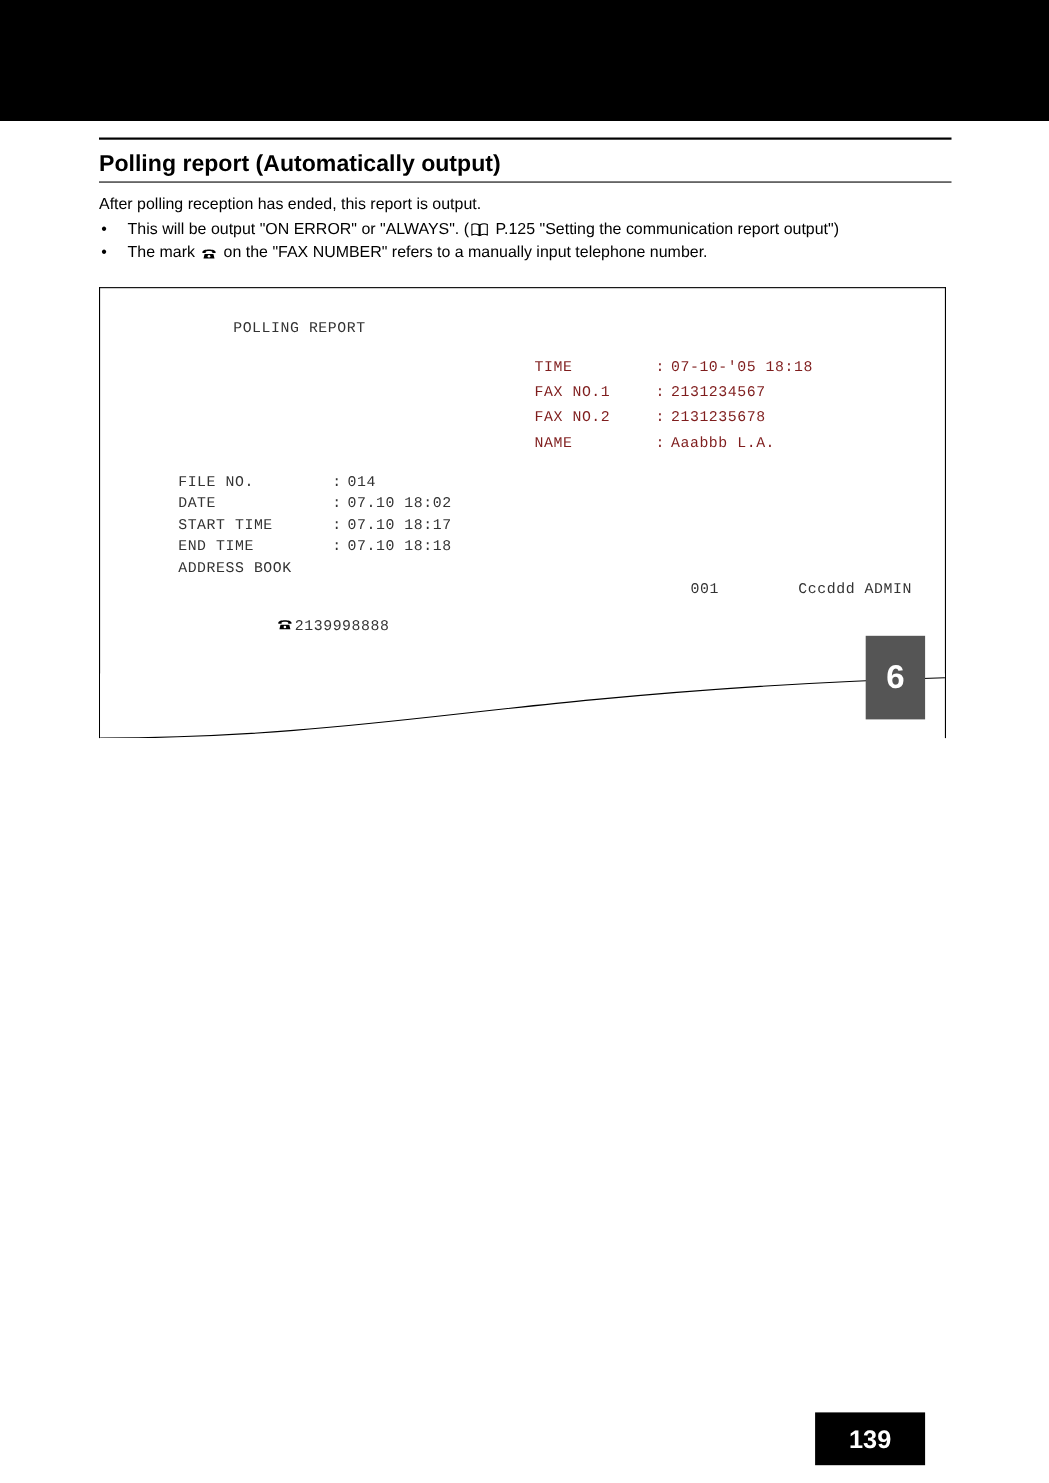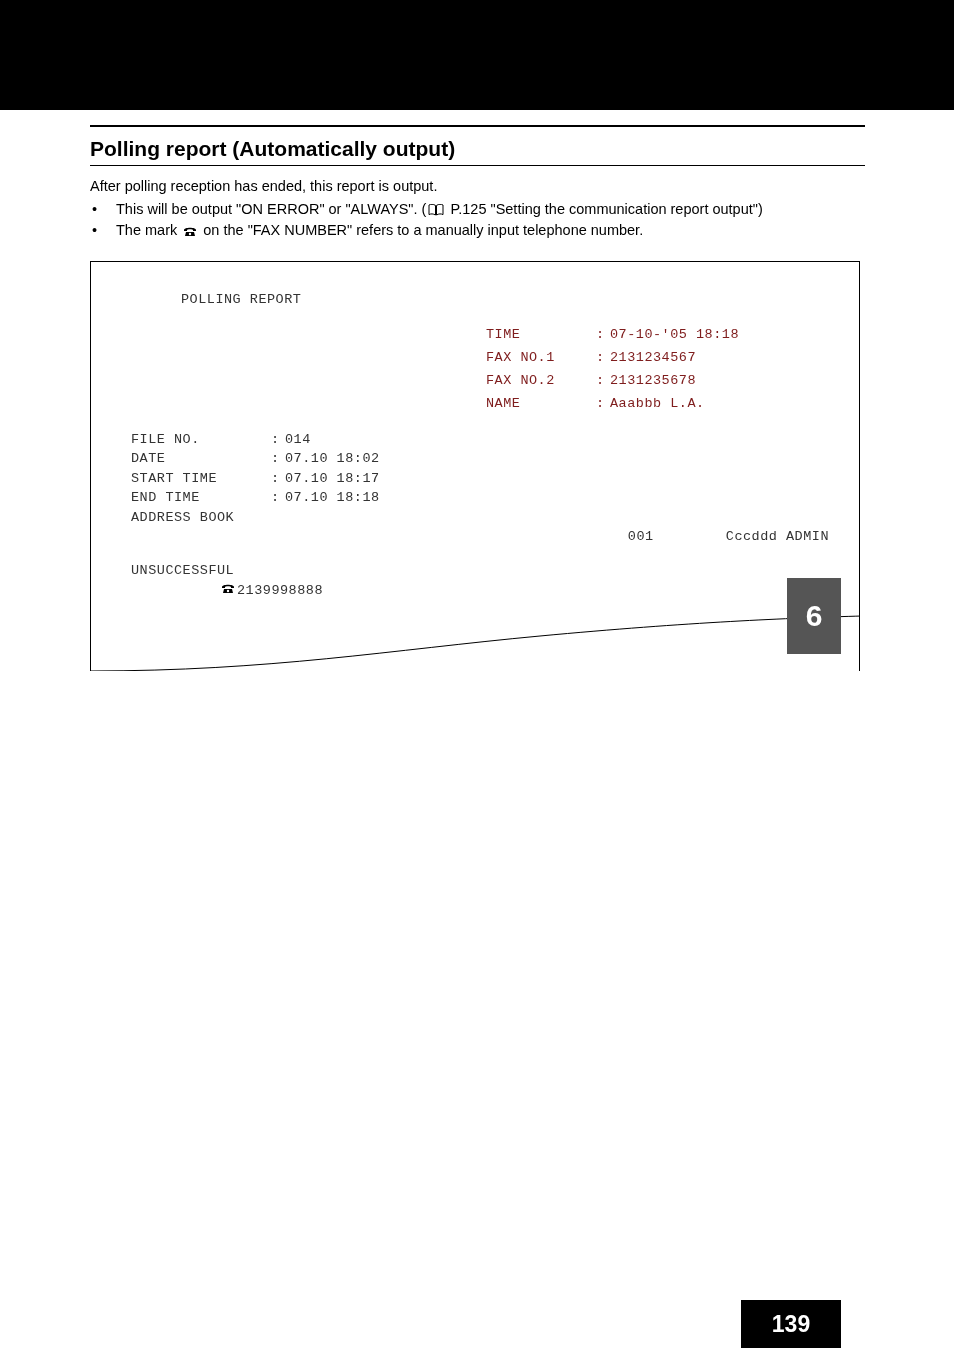--- a/index.html
+++ b/index.html
@@ -18,20 +18,21 @@
   .inline-icon { display: inline-block; vertical-align: -2px; margin: 0 2px; }
   .inline-icon svg { display: block; }
   .report-frame {
     position: relative;
     margin-top: 20px;
     width: 770px;
     height: 410px;
     border: 1px solid #000;
     border-bottom: none;
     overflow: hidden;
+    padding-left: 31px;
   }
   .report-inner {
     padding: 28px 30px 0 30px;
     font-family: "Courier New", Courier, monospace;
     font-size: 13.5px;
     line-height: 1.45;
     letter-spacing: 0.5px;
     color: #333;
   }
   .header-title { text-align: left; padding-left: 60px; margin-bottom: 12px; }
@@ -43,21 +44,21 @@
   .left-row { display: flex; }
   .left-label { width: 140px; }
   .left-sep { width: 14px; }
   .sub-indent { padding-left: 56px; display: flex; justify-content: flex-end; }
   .sub-code { width: 98px; }
   .section-gap { height: 14px; }
   .tel-row { padding-left: 90px; display: flex; align-items: center; }
   .tel-icon { margin-right: 2px; }
   .torn-edge { position: absolute; left: -1px; bottom: -1px; width: 772px; height: 60px; }
   .side-tab { position: absolute; right: 0; top: 578px; width: 54px; height: 76px; background: #555; color: #fff; display: flex; align-items: center; justify-content: center; font-size: 30px; font-weight: bold; }
-  .footer-tab { position: absolute; right: 0; bottom: 0; width: 100px; height: 48px; background: #000; color: #fff; display: flex; align-items: center; justify-content: center; font-size: 23px; font-weight: bold; }
+  .footer-tab { position: absolute; right: 0; bottom: 16px; width: 100px; height: 48px; background: #000; color: #fff; display: flex; align-items: center; justify-content: center; font-size: 23px; font-weight: bold; }
 </style>
 </head>
 <body>
 
 <div class="page">
   <div class="black-band"></div>
 
   <div class="content">
     <div class="rule-thick"></div>
     <h2 class="section-title">Polling report (Automatically output)</h2>
@@ -136,23 +137,20 @@
           <div class="left-row">
             <span class="left-label">ADDRESS BOOK</span>
           </div>
           <div class="sub-indent">
             <span class="sub-code">001</span>
             <span>Cccddd ADMIN</span>
           </div>
 
           <div class="section-gap"></div>
 
-          <div class="left-row">
-            <span class="left-label">UNSUCCESSFUL</span>
-          </div>
           <div class="tel-row">
             <span class="tel-icon"><svg width="14" height="11" viewBox="0 0 14 11">
                   <path d="M1 4 C1 1 13 1 13 4 L13 5 L10 5 L10 4 C10 3 4 3 4 4 L4 5 L1 5 Z M3 6 L11 6 L12 10 L2 10 Z" fill="#000"></path>
                   <circle cx="7" cy="8" r="1.2" fill="#fff"></circle>
                 </svg></span>
             <span>2139998888</span>
           </div>
         </div>
       </div>
 

